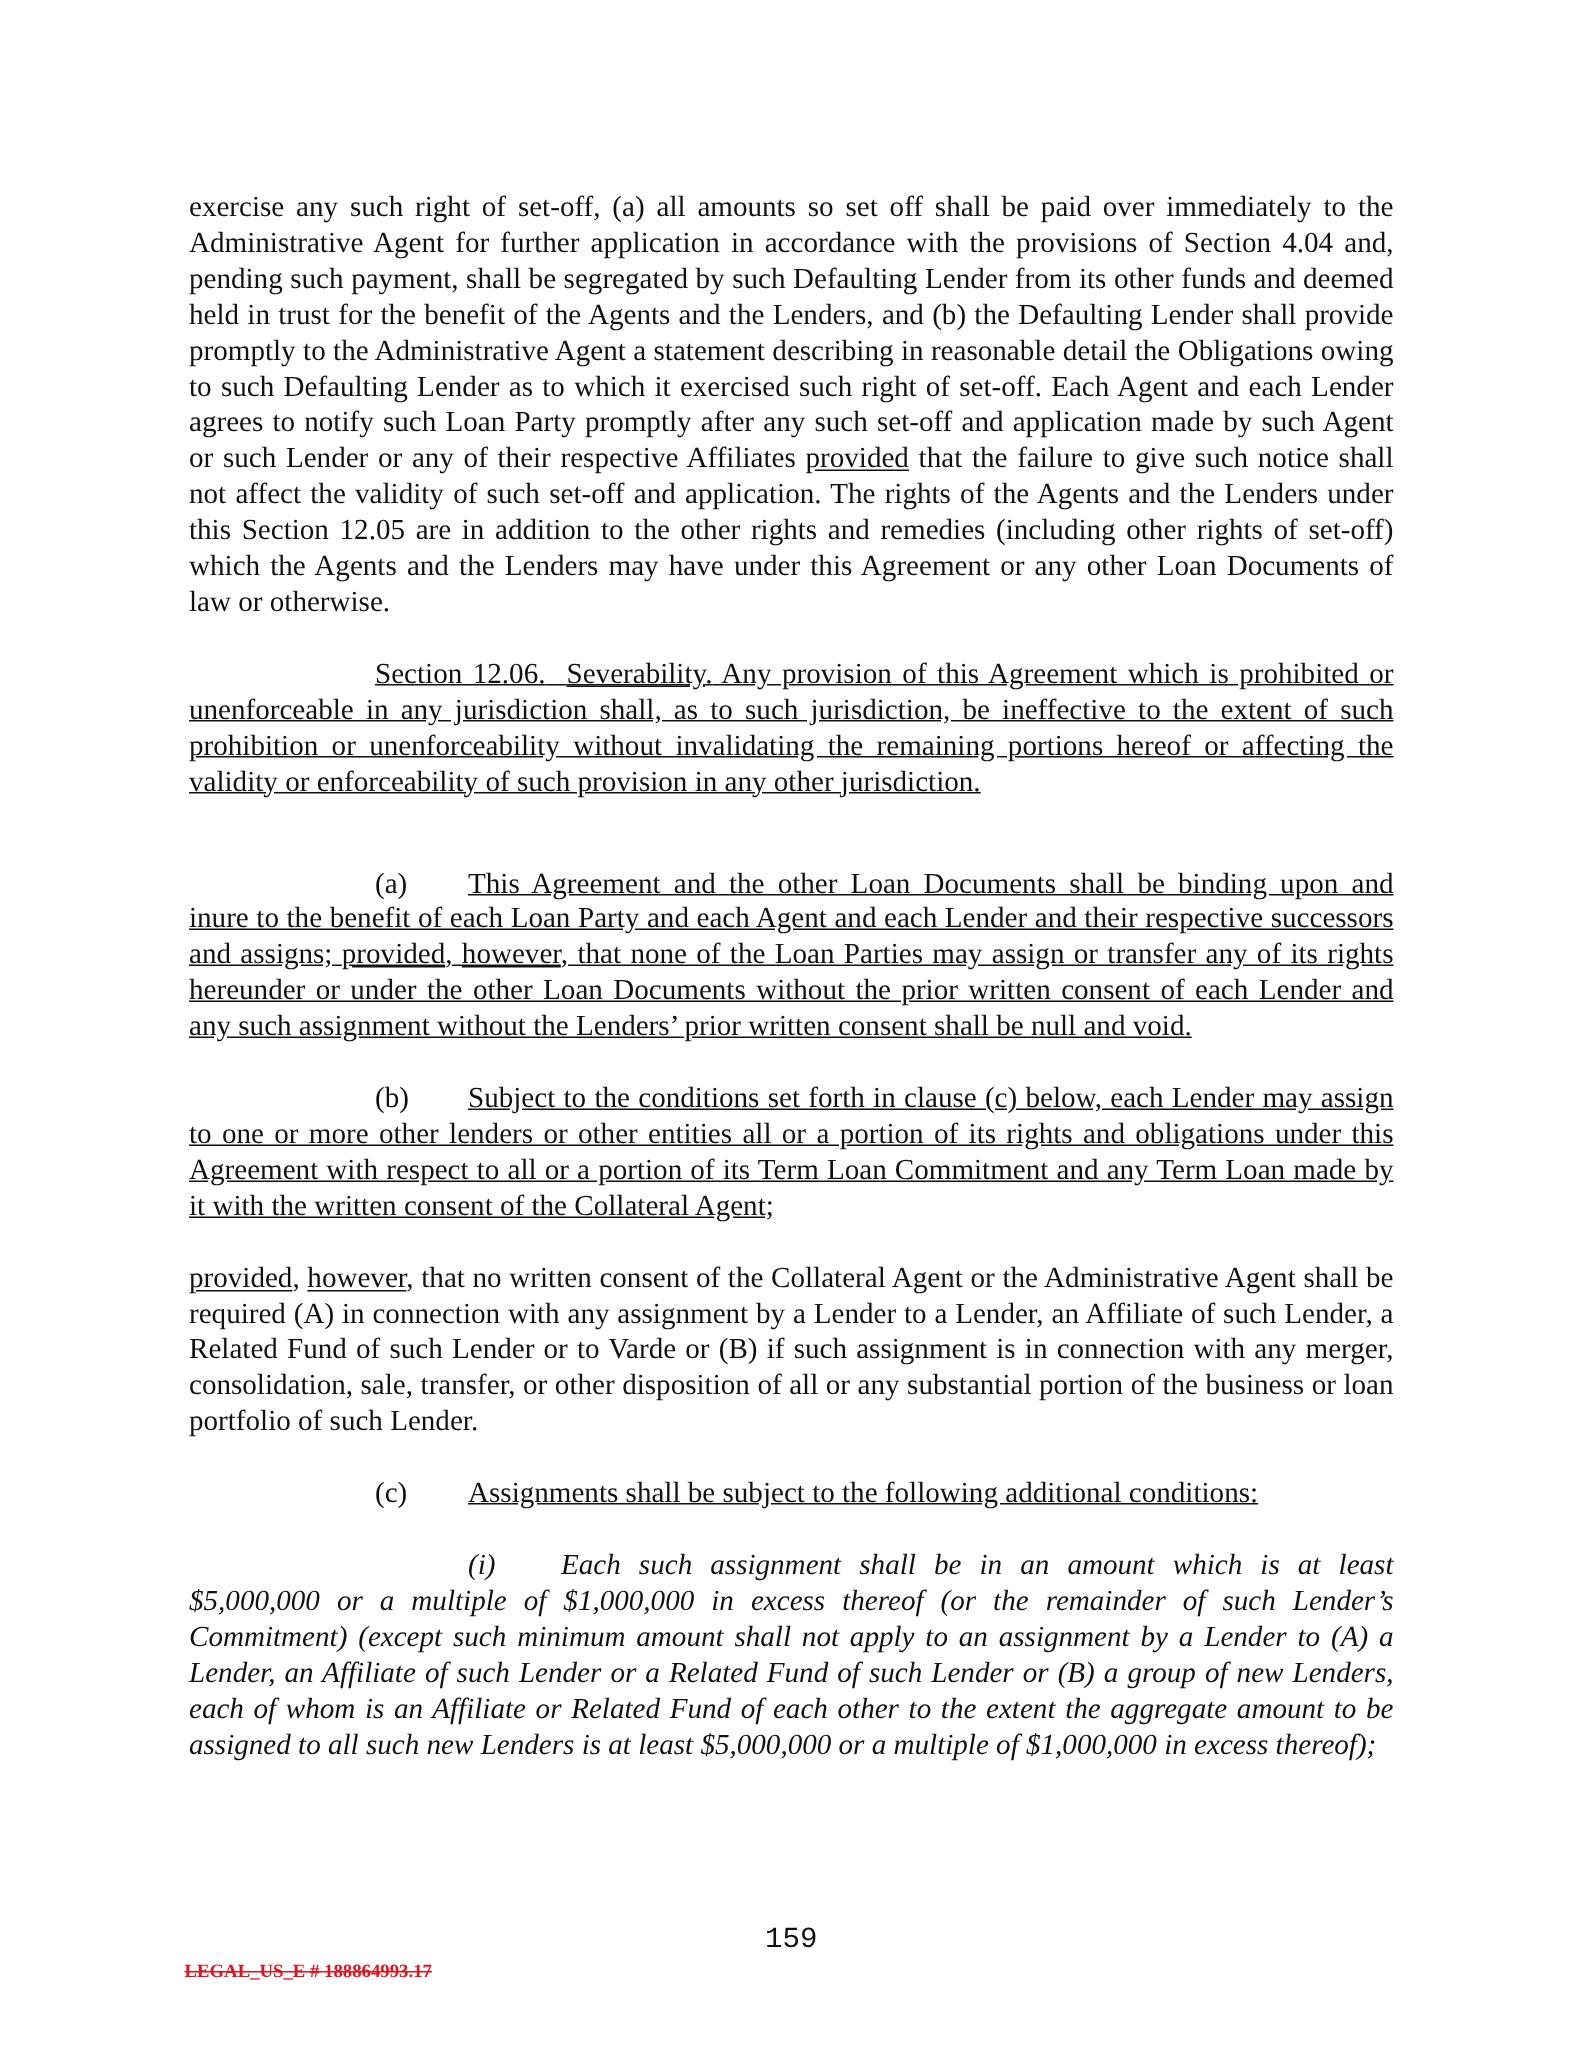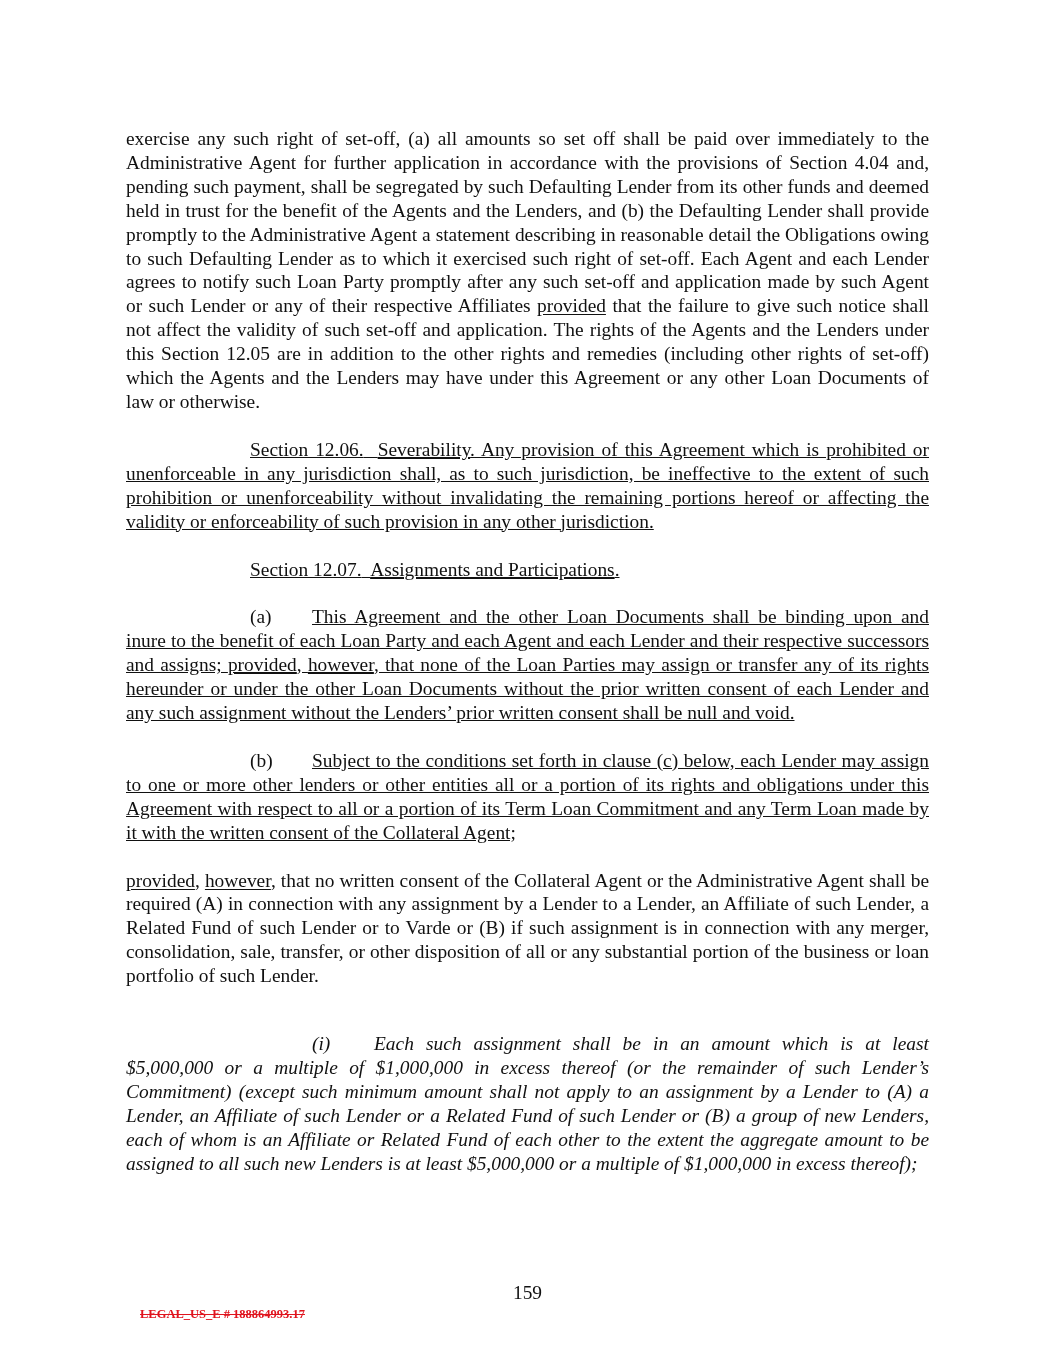--- a/index.html
+++ b/index.html
@@ -10,57 +10,57 @@
     font-size: 19.4px; line-height: 23.9px; color: #111111;
   }
   p { margin: 2px; text-align: justify; }
   .gap { height: 20px; }
   .indent1 { text-indent: 124px; text-decoration: underline; }
   .u { text-decoration: underline; text-underline-offset: 2px; }
   .label { display: inline-block; width: 62px; text-indent: 0; }
   .indent2 { text-indent: 186px; font-style: italic; }
   .page-number {
     position: absolute; left: 0; width: 1055px; top: 1282px; text-align: center;
-    font-family: Liberation Serif, serif; font-size: 19.4px; color: #111;
+    font-family: Liberation Mono, monospace; font-size: 19.4px; color: #111;
   }
   .doc-id {
-    position: absolute; left: 140px; top: 1307px;
+    position: absolute; left: 123px; top: 1307px;
     font-family: "Liberation Serif", "DejaVu Serif", serif; font-size: 12.5px; font-weight: bold;
     color: #e0141e; text-decoration: line-through;
   }
 </style>
 </head>
 <body>
 
 <div class="page">
 
   <p><span>exercise any such right of set-off, (a) all amounts so set off shall be paid over immediately to the Administrative Agent for further application in accordance with the provisions of Section 4.04 and, pending such payment, shall be segregated by such Defaulting Lender from its other funds and deemed held in trust for the benefit of the Agents and the Lenders, and (b) the Defaulting Lender shall provide promptly to the Administrative Agent a statement describing in reasonable detail the Obligations owing to such Defaulting Lender as to which it exercised such right of set-off.  Each Agent and each Lender agrees to notify such Loan Party promptly after any such set-off and application made by such Agent or such Lender or any of their respective Affiliates </span><span class="u">provided</span><span> that the failure to give such notice shall not affect the validity of such set-off and application.  The rights of the Agents and the Lenders under this Section 12.05 are in addition to the other rights and remedies (including other rights of set-off) which the Agents and the Lenders may have under this Agreement or any other Loan Documents of law or otherwise.</span></p>
 
   <div class="gap"></div>
 
   <p class="indent1"><span>Section 12.06.</span>&nbsp; <span class="u">Severability</span><span>.</span><span>  Any provision of this Agreement which is prohibited or unenforceable in any jurisdiction shall, as to such jurisdiction, be ineffective to the extent of such prohibition or unenforceability without invalidating the remaining portions hereof or affecting the validity or enforceability of such provision in any other jurisdiction.</span></p>
 
   <div class="gap"></div>
 
-  <p class="indent1"><span>Section 12.07.</span>&nbsp; <span class="u">Assignments and Participations</span><span>.</span></p>
 
   <div class="gap"></div>
 
   <p class="indent1"><span class="label">(a)</span><span>This Agreement and the other Loan Documents shall be binding upon and inure to the benefit of each Loan Party and each Agent and each Lender and their respective successors and assigns; </span><span class="u">provided</span><span>, </span><span class="u">however</span><span>, that none of the Loan Parties may assign or transfer any of its rights hereunder or under the other Loan Documents without the prior written consent of each Lender and any such assignment without the Lenders’ prior written consent shall be null and void.</span></p>
 
   <div class="gap"></div>
 
   <p class="indent1"><span class="label">(b)</span><span>Subject to the conditions set forth in clause (c) below, each Lender may assign to one or more other lenders or other entities all or a portion of its rights and obligations under this Agreement with respect to all or a portion of its Term Loan Commitment and any Term Loan made by it with the written consent of the Collateral Agent;</span></p>
 
   <div class="gap"></div>
 
   <p><span class="u">provided</span><span>, </span><span class="u">however</span><span>, that no written consent of the Collateral Agent or the Administrative Agent shall be required (A) in connection with any assignment by a Lender to a Lender, an Affiliate of such Lender, a Related Fund of such Lender or to Varde or (B) if such assignment is in connection with any merger, consolidation, sale, transfer, or other disposition of all or any substantial portion of the business or loan portfolio of such Lender.</span></p>
 
   <div class="gap"></div>
 
+  <p class="indent1"><span class="label">(c)</span><span>Assignments shall be subject to the following additional conditions:</span></p>
 
   <div class="gap"></div>
 
   <p class="indent2"><span class="label">(i)</span><span>Each such assignment shall be in an amount which is at least $5,000,000 or a multiple of $1,000,000 in excess thereof (or the remainder of such Lender’s Commitment) (except such minimum amount shall not apply to an assignment by a Lender to (A) a Lender, an Affiliate of such Lender or a Related Fund of such Lender or (B) a group of new Lenders, each of whom is an Affiliate or Related Fund of each other to the extent the aggregate amount to be assigned to all such new Lenders is at least $5,000,000 or a multiple of $1,000,000 in excess thereof);</span></p>
 
 </div>
 
 <div class="page-number">159</div>
 <div class="doc-id">LEGAL_US_E # 188864993.17</div>
 

